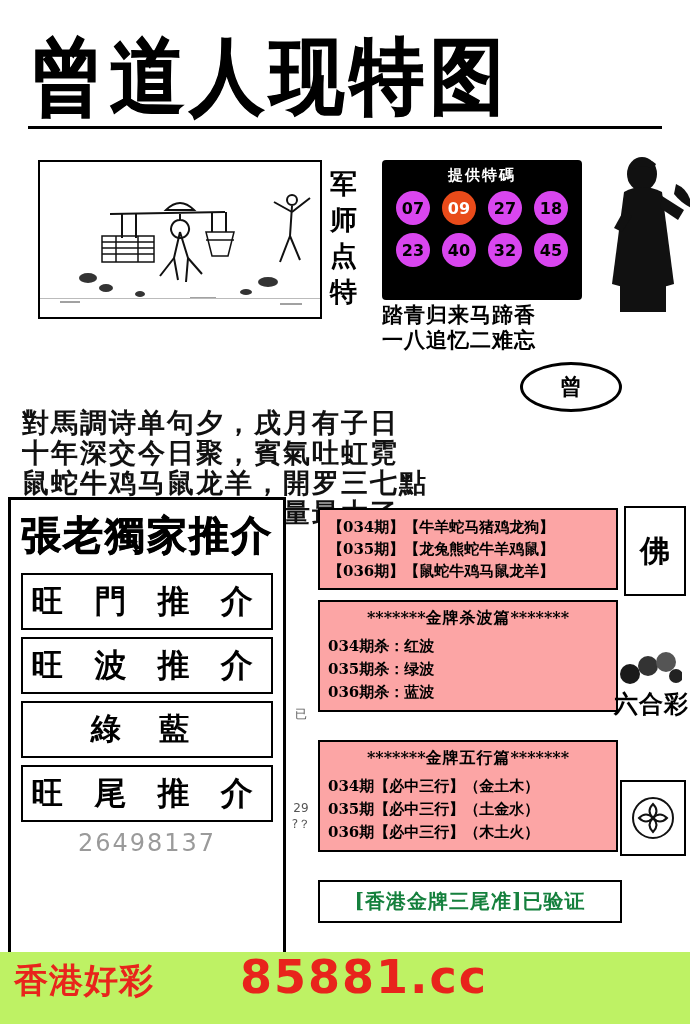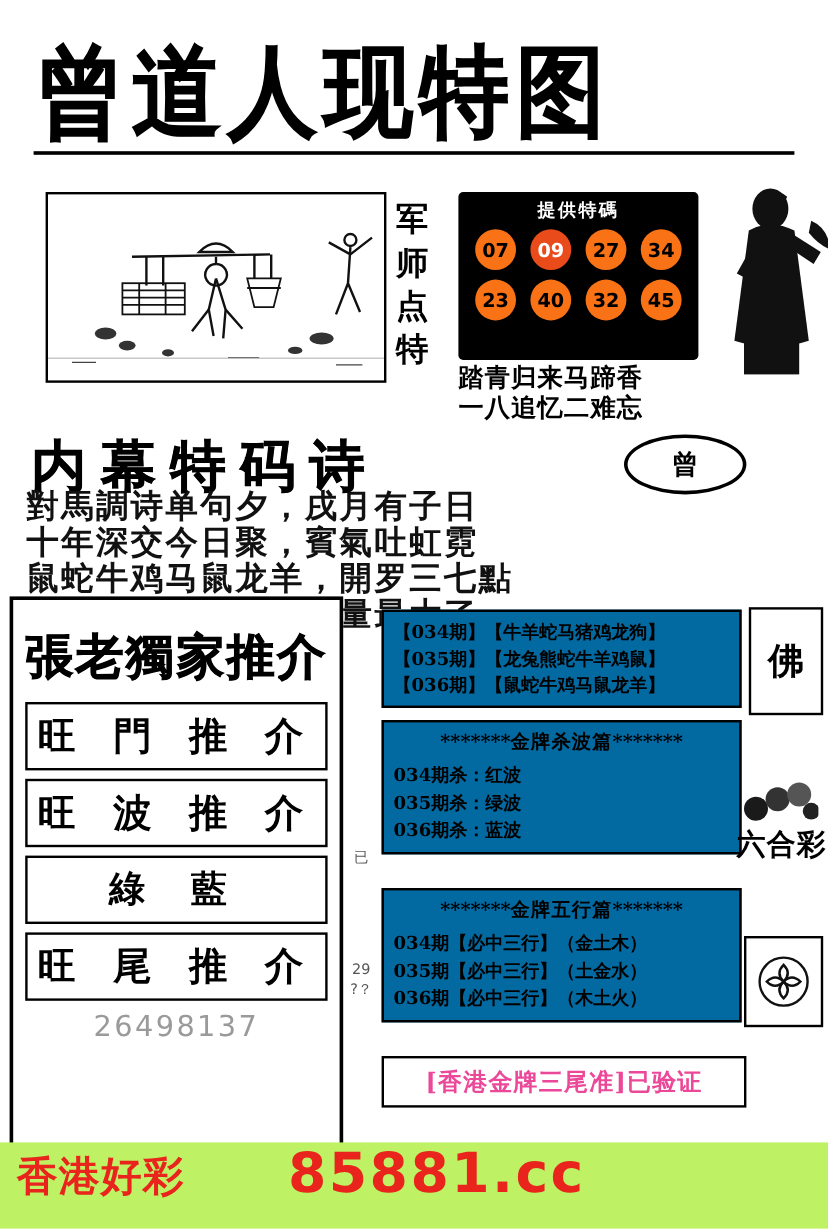--- a/index.html
+++ b/index.html
@@ -55,21 +55,21 @@
     padding-top:6px;box-sizing:border-box;
   }
   .ball-panel .ph{
     text-align:center;font-size:15px;font-weight:bold;letter-spacing:2px;
     font-family:"DejaVu Serif","Liberation Serif",serif;
     color:#fff;margin-bottom:6px;
   }
   .ball-row{display:flex;justify-content:space-around;margin:4px 8px 8px 8px;}
   .ball{
     width:34px;height:34px;border-radius:50%;
-    background:#f97316;color:#000;
+    background:#d946ef;color:#000;
     display:flex;align-items:center;justify-content:center;
     font-size:16px;font-weight:bold;
     font-family:"DejaVu Sans","Liberation Sans",sans-serif;
   }
   .ball.hl{background:#e94b1a;color:#fff;}
   .poem2{
     position:absolute;left:352px;top:142px;width:215px;
     font-family:"DejaVu Serif","Liberation Serif",serif;
     font-weight:bold;font-size:21px;line-height:25px;color:#000000;
     letter-spacing:1px;
@@ -99,21 +99,21 @@
     font-family:"DejaVu Serif","Liberation Serif",serif;
     font-weight:bold;font-size:27px;line-height:30px;color:#111;
     letter-spacing:2px;
   }
   .poem-lines .ln{white-space:nowrap;}
 
   
   .leftbox{
     position:absolute;left:8px;top:497px;width:278px;height:470px;
     border:3px solid #000;background:#fff;box-sizing:border-box;
-    padding:16px 10px;
+    padding:4px 10px;
   }
   .leftbox .hdr{
     font-family:"DejaVu Serif","Liberation Serif",serif;
     font-weight:bold;font-size:40px;text-align:center;letter-spacing:2px;
     color:#000;margin:4px 0 10px 0;
     -webkit-text-stroke:0.8px #000;
   }
   .lcell{
     border:2px solid #000;margin:0 0 7px 0;height:53px;
     display:flex;align-items:center;justify-content:center;
@@ -132,41 +132,41 @@
     font-family:"DejaVu Sans","Liberation Sans",sans-serif;
     font-size:12px;color:#555;text-align:center;line-height:14px;
   }
   .midstrip div{margin-top:2px;}
 
   
   .rightcol{
     position:absolute;left:318px;top:500px;width:364px;height:425px;
   }
   .rbox{
-    border:2px solid #000;background:#0369a1;box-sizing:border-box;
+    border:2px solid #000;background:#fca5a5;box-sizing:border-box;
     padding:6px 8px;margin-bottom:7px;
   }
   .rline{
     font-family:"DejaVu Serif","Liberation Serif",serif;
     font-size:15px;font-weight:bold;color:#000;line-height:22px;
     white-space:nowrap;
   }
   .rtitle{
     text-align:center;font-family:"DejaVu Serif","Liberation Serif",serif;
     font-weight:bold;font-size:16px;color:#000;letter-spacing:1px;
   }
   .rtitle .stars{letter-spacing:0px;}
   .rsub{
     font-family:"DejaVu Serif","Liberation Serif",serif;
     font-size:15px;font-weight:bold;color:#000;line-height:23px;
   }
   .rfooter{
     border:2px solid #000;text-align:center;padding:6px 0;
     font-family:"DejaVu Serif","Liberation Serif",serif;
-    font-weight:bold;font-size:20px;color:#ec4899;letter-spacing:1px;
+    font-weight:bold;font-size:20px;color:#15803d;letter-spacing:1px;
   }
   .rbox-a{position:absolute;left:0;top:8px;width:300px;}
   .rbox-b{position:absolute;left:0;top:100px;width:300px;}
   .rbox-c{position:absolute;left:0;top:240px;width:300px;}
   .rbox-foot{position:absolute;left:0;top:380px;width:300px;}
 
   
   .deco-stamp{
     position:absolute;left:306px;top:6px;width:58px;height:86px;
     border:2px solid #000;display:flex;align-items:center;justify-content:center;
@@ -268,21 +268,21 @@
     </div>
 
     <div class="vert-label">军师点特</div>
 
     <div class="ball-panel">
       <div class="ph">提供特碼</div>
       <div class="ball-row">
         <div class="ball">07</div>
         <div class="ball hl">09</div>
         <div class="ball">27</div>
-        <div class="ball">34</div>
+        <div class="ball">18</div>
       </div>
       <div class="ball-row">
         <div class="ball">23</div>
         <div class="ball">40</div>
         <div class="ball">32</div>
         <div class="ball">45</div>
       </div>
     </div>
 
     <div class="poem2">
@@ -298,21 +298,20 @@
           <path d="M34 42 q18 -10 38 0 l12 92 q-30 10 -62 0 z" fill="#111"></path>
           <path d="M72 46 l22 14 l-6 10 l-18 -12 z" fill="#111"></path>
           <path d="M86 34 q14 6 16 24 q-10 -4 -18 -14 z" fill="#111"></path>
           <path d="M34 60 l-10 18 l8 4 l10 -16 z" fill="#111"></path>
           <rect x="30" y="134" width="46" height="28" fill="#111"></rect>
         </g>
       </svg>
     </div>
   </div>
 
-  <div class="sec2-title">内幕特码诗</div>
   <div class="logo-oval">
     <div class="inner">曾</div>
   </div>
 
   <div class="poem-lines">
     <div class="ln">對馬調诗单句夕，戌月有子日</div>
     <div class="ln">十年深交今日聚，賓氣吐虹霓</div>
     <div class="ln">鼠蛇牛鸡马鼠龙羊，開罗三七點</div>
     <div class="ln">八八八三妞定發，膽量最大了</div>
   </div>

